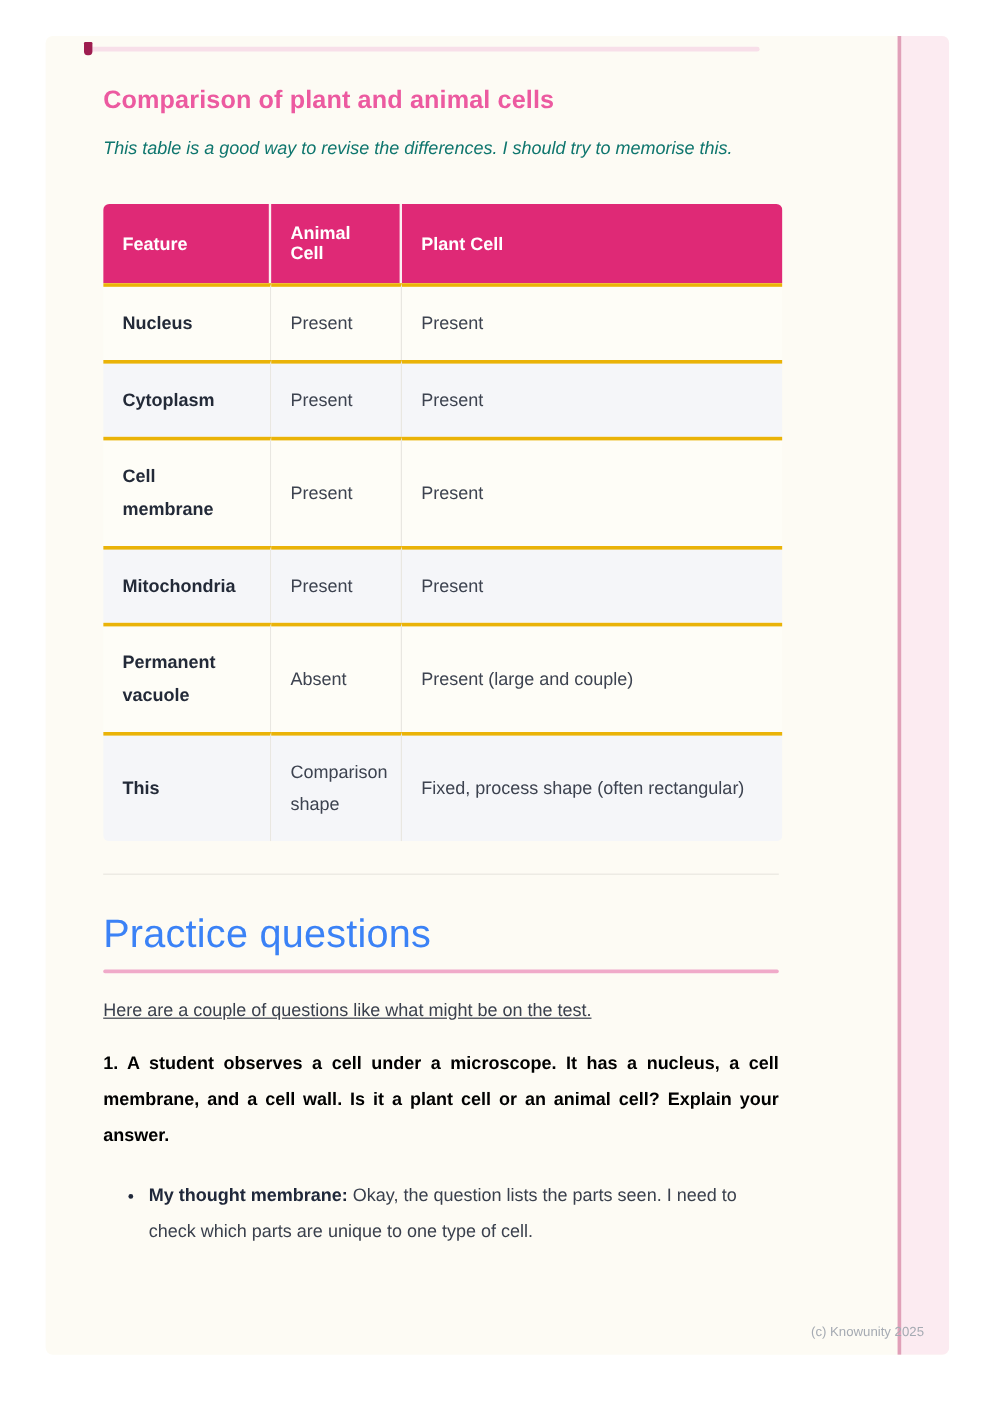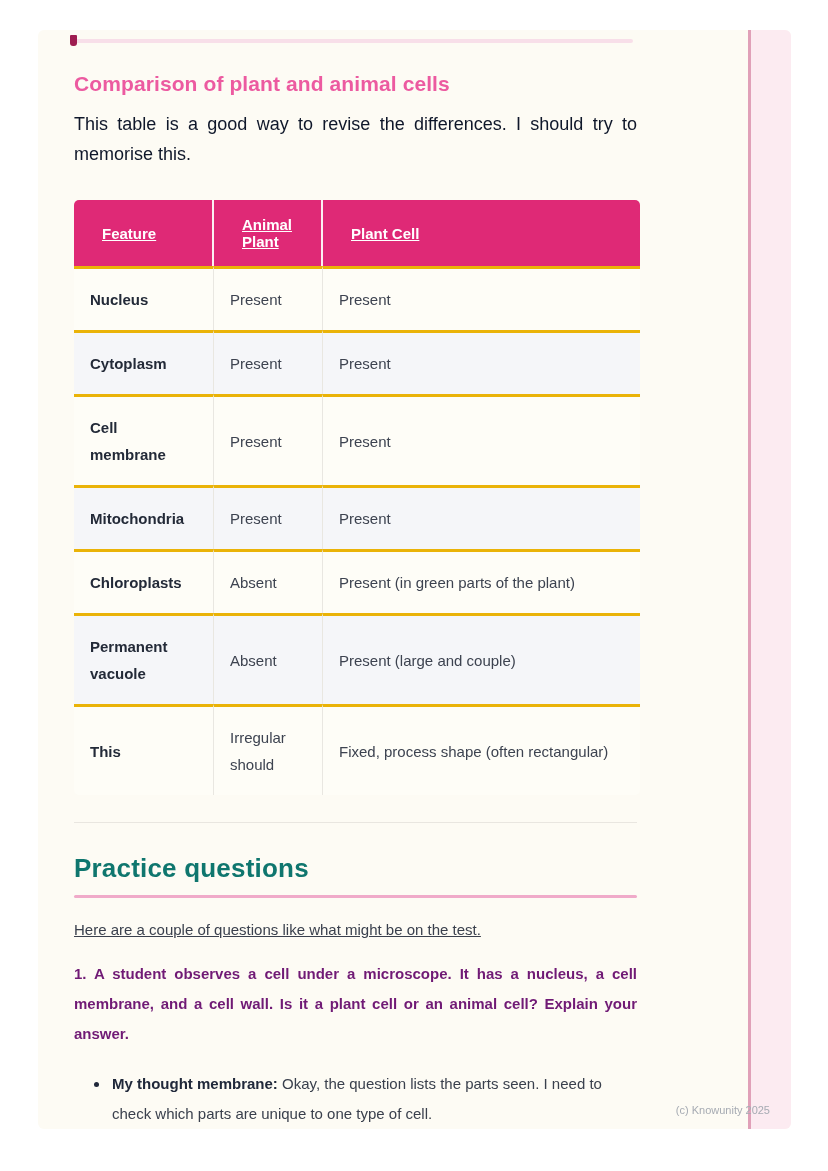--- a/index.html
+++ b/index.html
@@ -25,21 +25,21 @@
     position: absolute;
     top: 0;
     right: 0;
     bottom: 0;
     width: 40px;
     background: #fcebf1;
     border-left: 3px solid #e0a0b8;
   }
   .content {
     position: relative;
-    margin-left: 36px;
+    margin-left: 48px;
     width: 563px;
   }
   
   .top-rule {
     position: absolute;
     left: 32px;
     top: 9px;
     width: 563px;
     height: 4px;
     background: #f8dfe9;
@@ -57,47 +57,47 @@
   h2.section-heading {
     margin: 0;
     padding-top: 42px;
     font-size: 21px;
     font-weight: bold;
     color: #ec5aa0;
     letter-spacing: 0.1px;
   }
   p.body-text {
     margin: 13px 0 0 0;
-    font-size: 18px;
+    font-size: 15px;
     line-height: 30px;
-    color: #0f172a;
+    color: #0f766e;
     text-align: justify;
+    font-style: italic;
   }
   
   table.compare-table {
     margin-top: 31px;
     width: 566px;
     border-collapse: separate;
     border-spacing: 0;
     table-layout: fixed;
     border-radius: 5px;
     overflow: hidden;
     font-size: 15px;
   }
   .compare-table col.c1 { width: 140px; }
   .compare-table col.c2 { width: 109px; }
   .compare-table col.c3 { width: 317px; }
   .compare-table thead th {
     background: #df2976;
     color: #ffffff;
     font-weight: bold;
     text-align: left;
-    padding: 16px 28px;
+    padding: 16px 16px;
     border-right: 2px solid #fbf0f2;
-    text-decoration: underline;
   }
   .compare-table thead th:last-child { border-right: none; }
   .compare-table tbody td {
     padding: 17px 16px;
     vertical-align: middle;
     border-top: 3px solid #eab308;
     border-right: 1px solid #e9e7e1;
     color: #3d4350;
     line-height: 27px;
   }
@@ -111,23 +111,23 @@
   
   hr.section-divider {
     border: none;
     border-top: 1px solid #e9e6e0;
     margin: 27px 0 0 0;
     width: 563px;
   }
   h1.big-heading {
     margin: 0;
     padding-top: 30px;
-    font-size: 26px;
-    font-weight: bold;
-    color: #0f766e;
+    font-size: 33px;
+    font-weight: normal;
+    color: #3b82f6;
     letter-spacing: 0.2px;
   }
   .heading-underline {
     margin-top: 11px;
     width: 563px;
     height: 3px;
     background: #f0aac9;
     border-radius: 2px;
   }
   p.lead-text {
@@ -135,21 +135,21 @@
     font-size: 15px;
     line-height: 26px;
     color: #3a404d;
     text-decoration: underline;
   }
   p.question-text {
     margin: 16px 0 0 0;
     font-size: 15px;
     font-weight: bold;
     line-height: 30px;
-    color: #701a75;
+    color: #000000;
     text-align: justify;
   }
   ul.answer-list {
     margin: 20px 0 0 0;
     padding-left: 36px;
     color: #3a404d;
     font-size: 15px;
     line-height: 30px;
   }
   ul.answer-list li { margin-bottom: 8px; padding-left: 2px; }
@@ -181,21 +181,21 @@
 
     <table class="compare-table">
       <colgroup>
           <col class="c1">
           <col class="c2">
           <col class="c3">
         </colgroup>
       <thead>
         <tr>
           <th>Feature</th>
-          <th>Animal Plant</th>
+          <th>Animal Cell</th>
           <th>Plant Cell</th>
         </tr>
       </thead>
       <tbody>
   <tr>
     <td class="feature">Nucleus</td>
     <td>Present</td>
     <td>Present</td>
   </tr>
 
@@ -211,35 +211,30 @@
     <td>Present</td>
   </tr>
 
   <tr>
     <td class="feature">Mitochondria</td>
     <td>Present</td>
     <td>Present</td>
   </tr>
 
 
-  <tr>
-    <td class="feature">Chloroplasts</td>
-    <td>Absent</td>
-    <td>Present (in green parts of the plant)</td>
-  </tr>
 
   <tr>
     <td class="feature">Permanent vacuole</td>
     <td>Absent</td>
     <td>Present (large and couple)</td>
   </tr>
 
   <tr>
     <td class="feature">This</td>
-    <td>Irregular should</td>
+    <td>Comparison shape</td>
     <td>Fixed, process shape (often rectangular)</td>
   </tr>
 </tbody>
     </table>
 
     <hr class="section-divider">
 
     <h1 class="big-heading">Practice questions</h1>
     <div class="heading-underline"></div>
 

